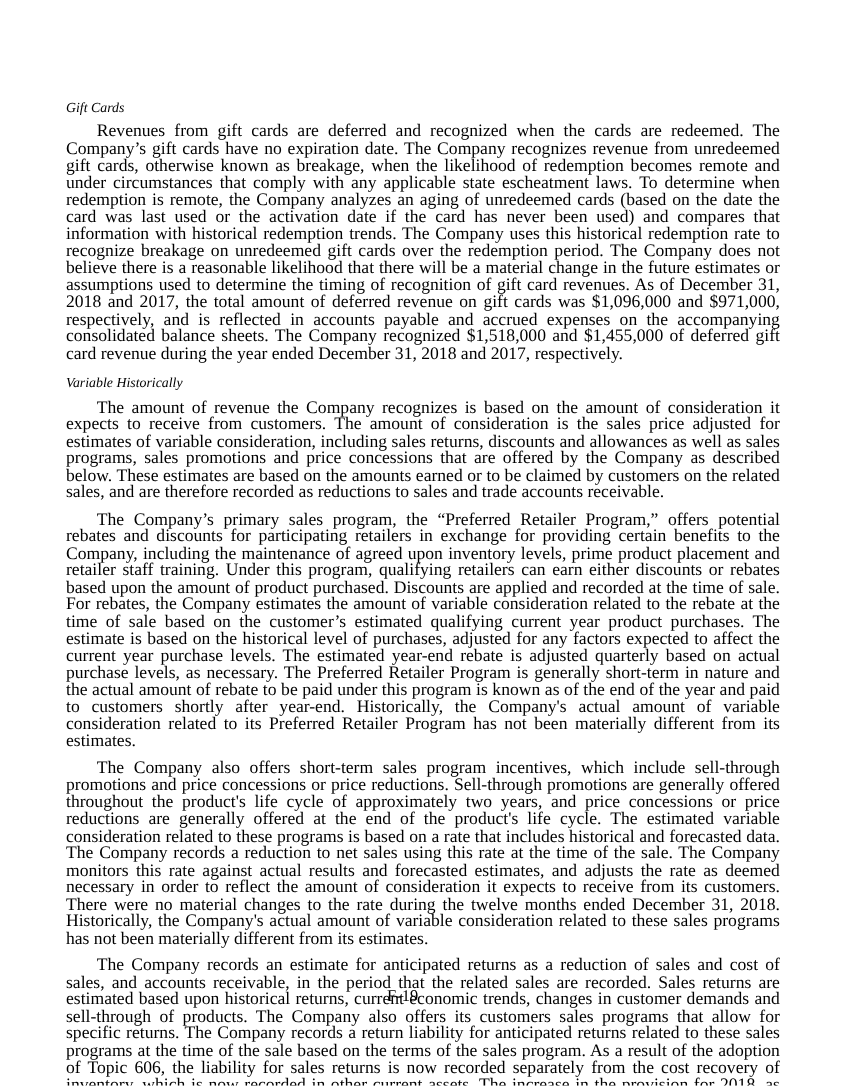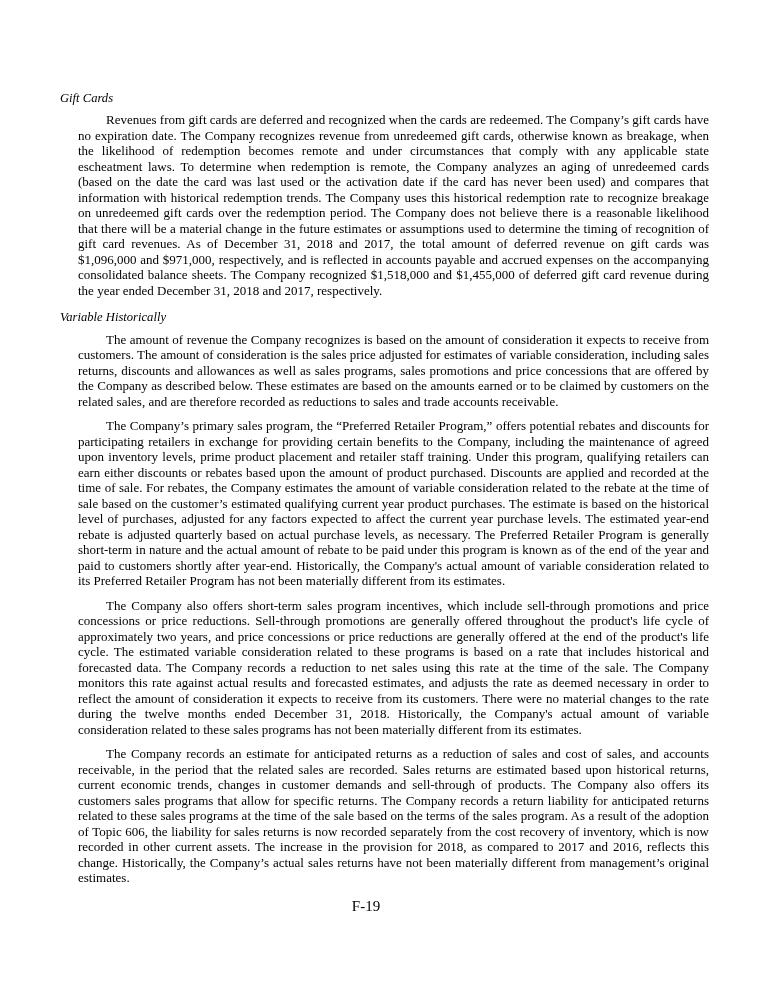--- a/index.html
+++ b/index.html
@@ -26,25 +26,25 @@
     font-style: italic;
     font-weight: normal;
     font-size: 12.6px;
     line-height: 15.4px;
     margin: 12px 0 6px 0;
   }
   .section-heading:first-child {
     margin-top: 0;
   }
   .body-para {
-    font-size: 13px;
+    font-size: 16px;
     line-height: 15.5px;
     text-align: justify;
     text-indent: 28px;
-    margin: 0 0 9px 18px;
+    margin: 0 0 9px 0;
   }
   .footer {
     position: absolute;
     left: 0;
     right: 0;
     top: 898px;
     text-align: center;
     font-size: 15px;
   }
 </style>

